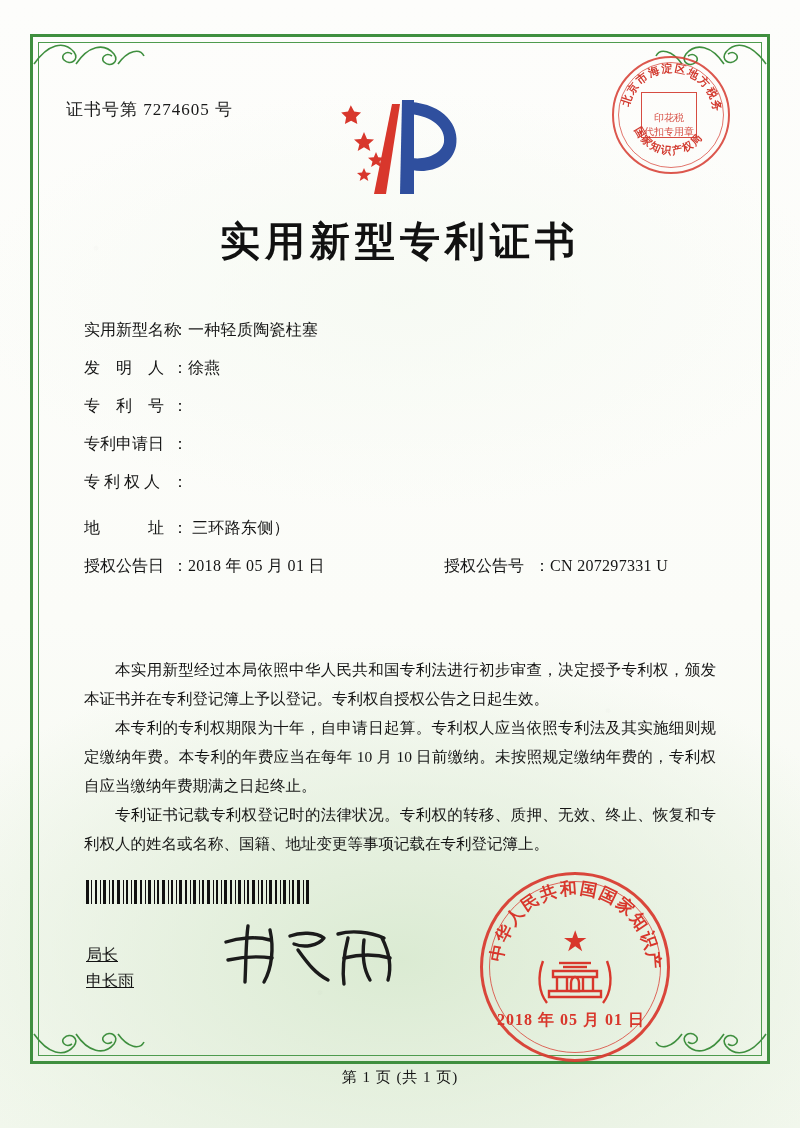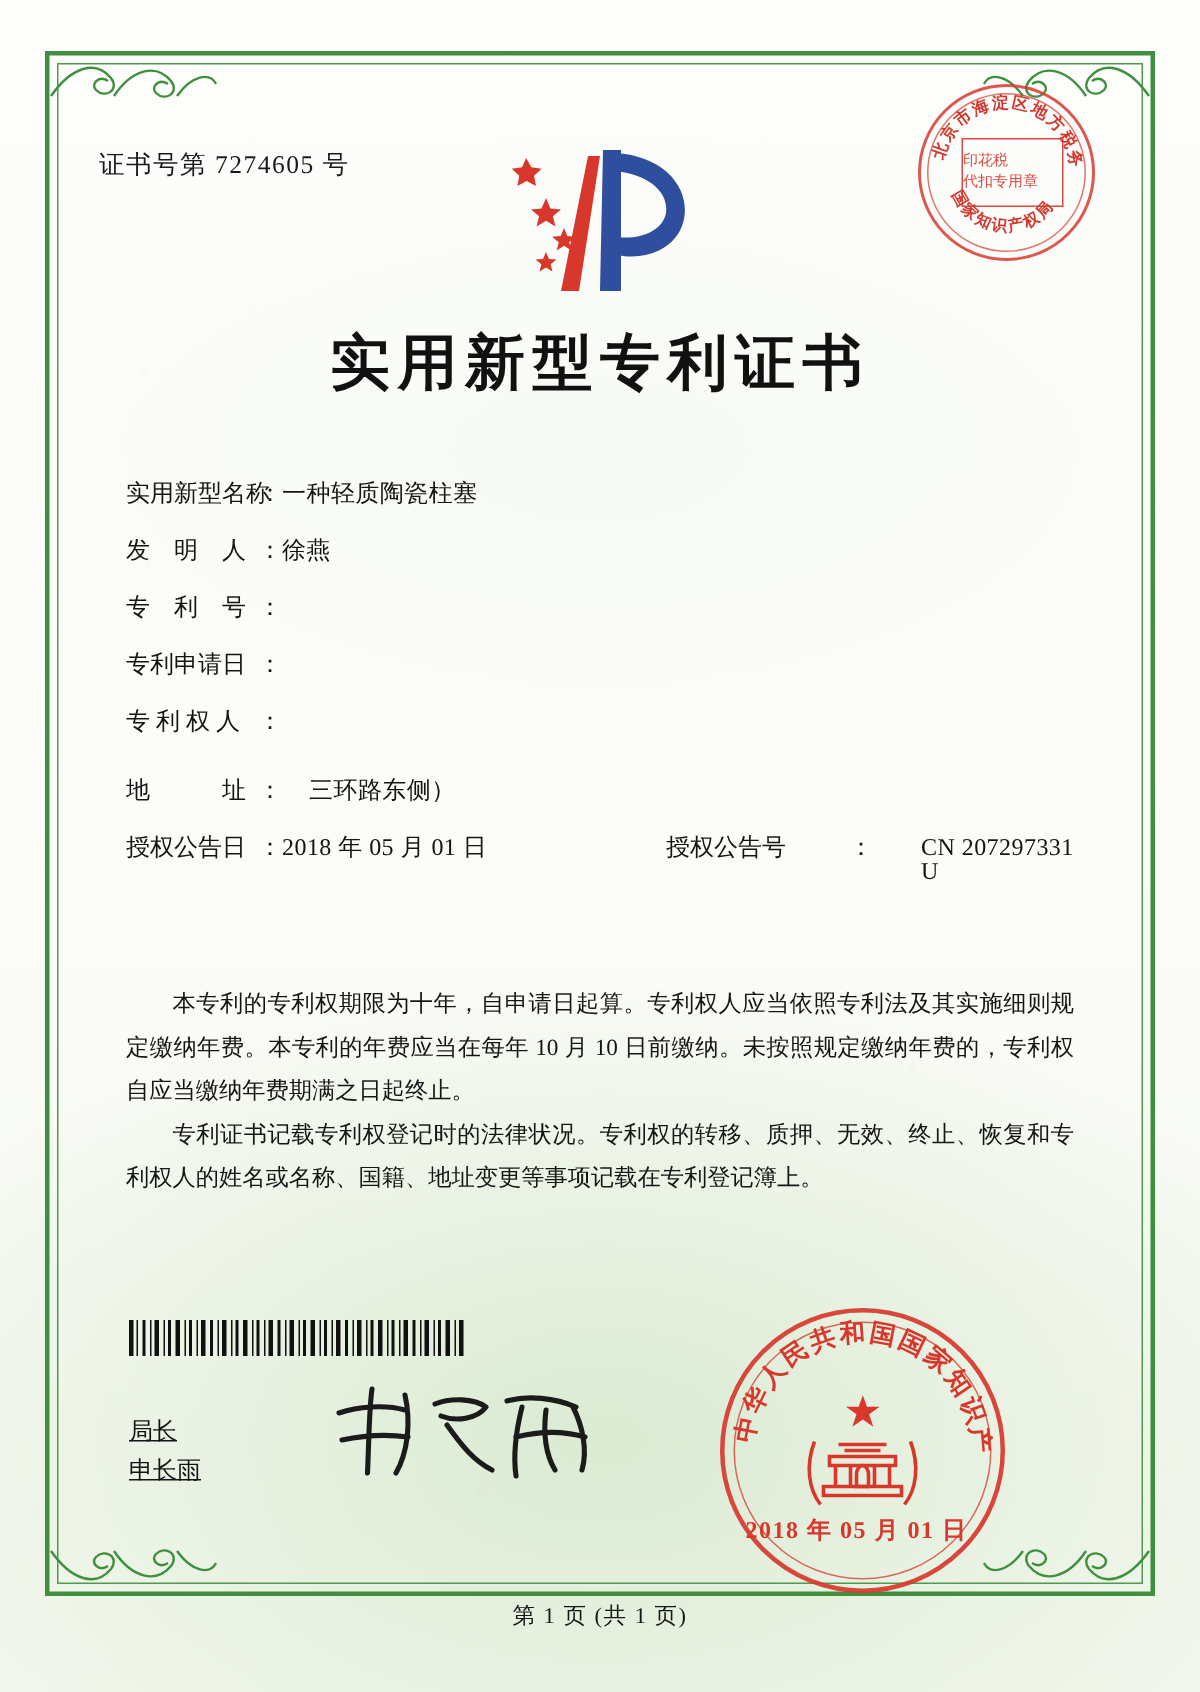--- a/index.html
+++ b/index.html
@@ -119,27 +119,28 @@
     position: absolute;
     inset: 6px;
     border: 1px solid #d63a2f;
     border-radius: 50%;
     opacity: 0.7;
   }
   .seal-tax .center-box {
     position: absolute;
     left: 29px;
     top: 36px;
-    width: 68px;
+    width: 56px;
     height: 46px;
     border: 1px solid #d2392e;
     color: #d2392e;
     font-size: 10px;
     line-height: 14px;
-    padding-top: 8px;
+    text-align: center;
+    padding-top: 18px;
     box-sizing: border-box;
     opacity: 0.9;
   }
 
   
   .fields {
     position: absolute;
     left: 84px;
     top: 322px;
     width: 640px;
@@ -161,37 +162,36 @@
   .field-colon {
     flex: 0 0 12px;
   }
   .field-value {
     flex: 1 1 auto;
     letter-spacing: 0.3px;
   }
   .field-value .second-line {
     display: block;
     margin-top: 8px;
-    margin-left: 18px;
+    margin-left: 4px;
   }
 
   .row-two-col {
     display: flex;
     align-items: baseline;
     margin-bottom: 14px;
   }
   .col-left {
     width: 360px;
     flex: 0 0 360px;
     display: flex;
   }
   .col-right {
     flex: 1 1 auto;
     display: flex;
-    gap: 32px;
   }
   .col-left .field-label,
   .col-right .field-label {
     width: 88px;
     flex: 0 0 88px;
   }
   .col-right .field-label { width: 90px; flex: 0 0 90px; }
 
   
   .body-text {
@@ -419,20 +419,21 @@
       </span>
       <span class="col-right">
         <span class="field-label">授权公告号</span>
         <span class="field-colon">：</span>
         <span class="field-value">CN 207297331 U</span>
       </span>
     </div>
   </div>
 
   <div class="body-text">
+    <p>本实用新型经过本局依照中华人民共和国专利法进行初步审查，决定授予专利权，颁发本证书并在专利登记簿上予以登记。专利权自授权公告之日起生效。</p>
     <p>本专利的专利权期限为十年，自申请日起算。专利权人应当依照专利法及其实施细则规定缴纳年费。本专利的年费应当在每年 10 月 10 日前缴纳。未按照规定缴纳年费的，专利权自应当缴纳年费期满之日起终止。</p>
     <p>专利证书记载专利权登记时的法律状况。专利权的转移、质押、无效、终止、恢复和专利权人的姓名或名称、国籍、地址变更等事项记载在专利登记簿上。</p>
   </div>
 
   <div class="barcode">
     <svg width="225" height="24" viewBox="0 0 225 24">
       <g fill="#111">
         <rect x="0" y="0" width="3" height="24"></rect>
           <rect x="5" y="0" width="1" height="24"></rect>
         <rect x="9" y="0" width="2" height="24"></rect>

